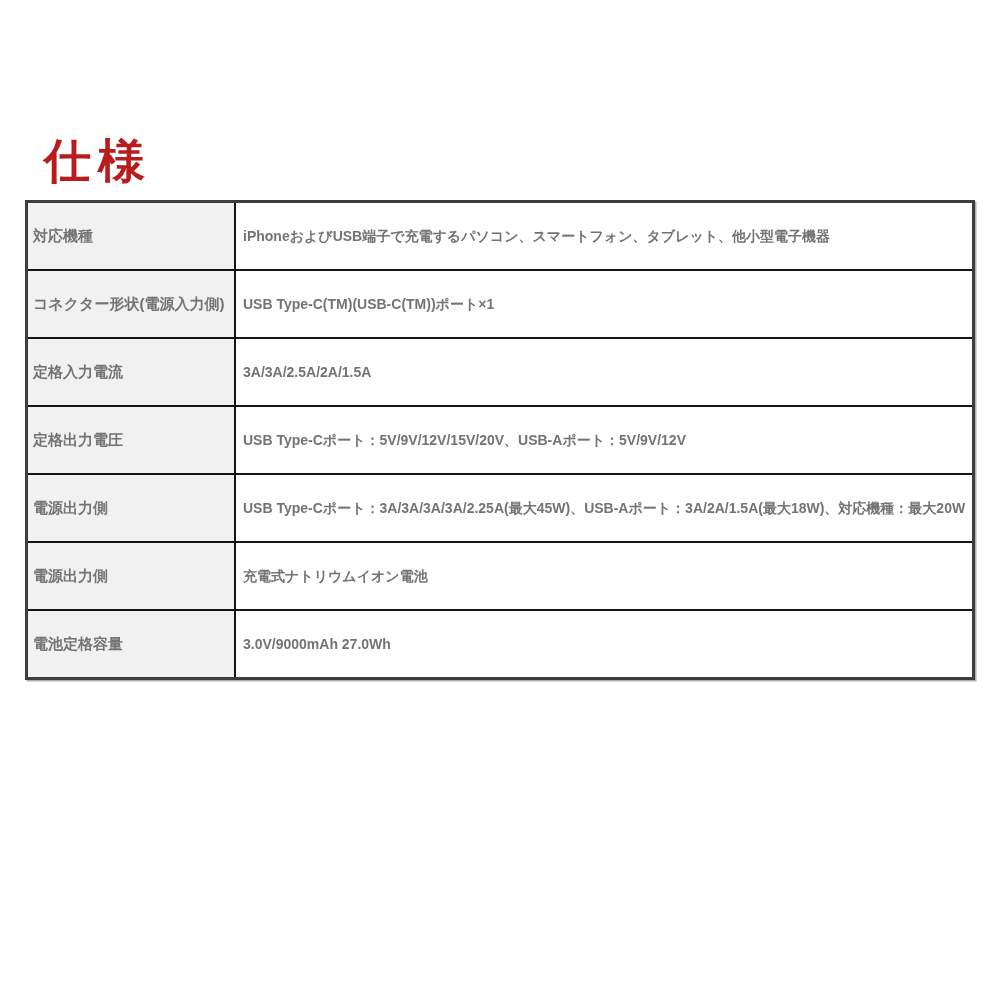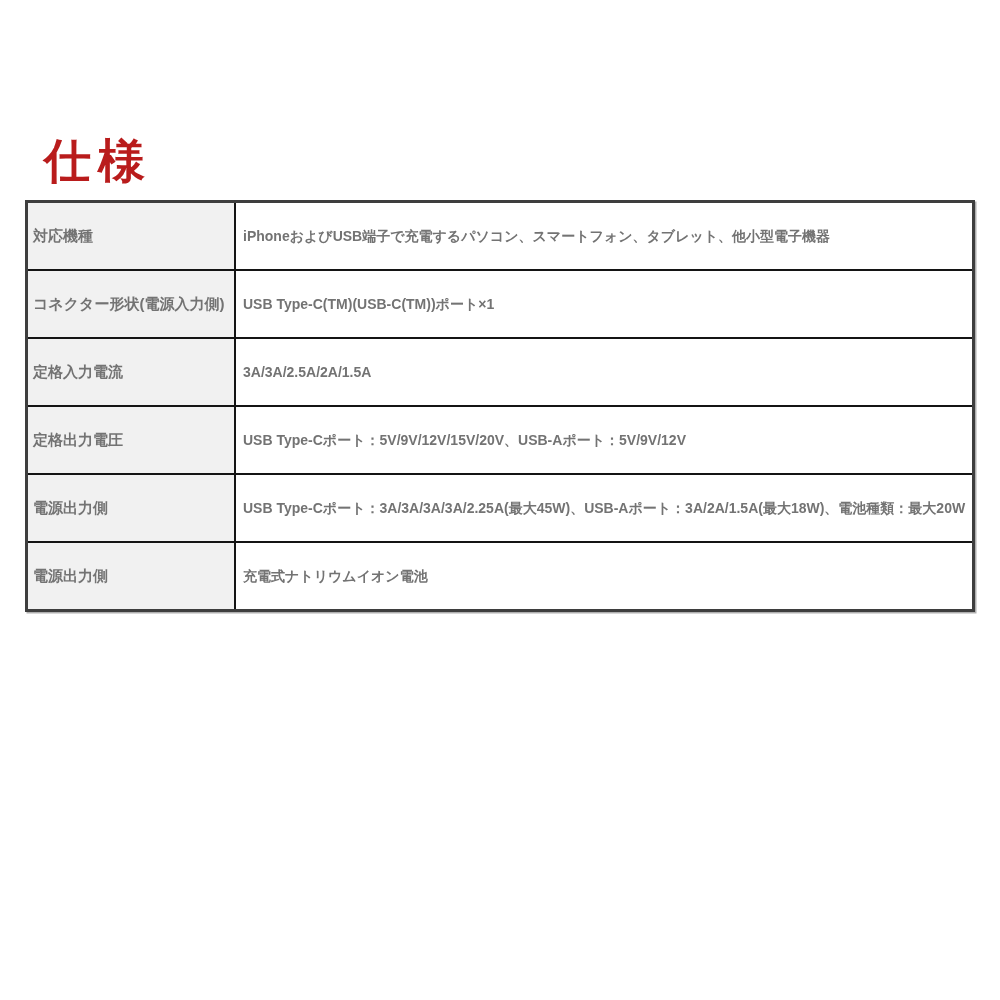--- a/index.html
+++ b/index.html
@@ -73,22 +73,26 @@
       <tr>
         <td class="label">定格入力電流</td>
         <td class="value">3A/3A/2.5A/2A/1.5A</td>
       </tr>
       <tr>
         <td class="label">定格出力電圧</td>
         <td class="value">USB Type-Cポート：5V/9V/12V/15V/20V、USB-Aポート：5V/9V/12V</td>
       </tr>
       <tr>
         <td class="label">電源出力側</td>
-        <td class="value">USB Type-Cポート：3A/3A/3A/3A/2.25A(最大45W)、USB-Aポート：3A/2A/1.5A(最大18W)、電池種類：最大20W</td>
+        <td class="value">USB Type-Cポート：3A/3A/3A/3A/2.25A(最大45W)、USB-Aポート：3A/2A/1.5A(最大18W)、対応機種：最大20W</td>
       </tr>
       <tr>
         <td class="label">電源出力側</td>
         <td class="value">充電式ナトリウムイオン電池</td>
+      </tr>
+      <tr>
+        <td class="label">電池定格容量</td>
+        <td class="value">3.0V/9000mAh 27.0Wh</td>
       </tr>
     </tbody>
   </table>
 
 </div>
 
 </body></html>

